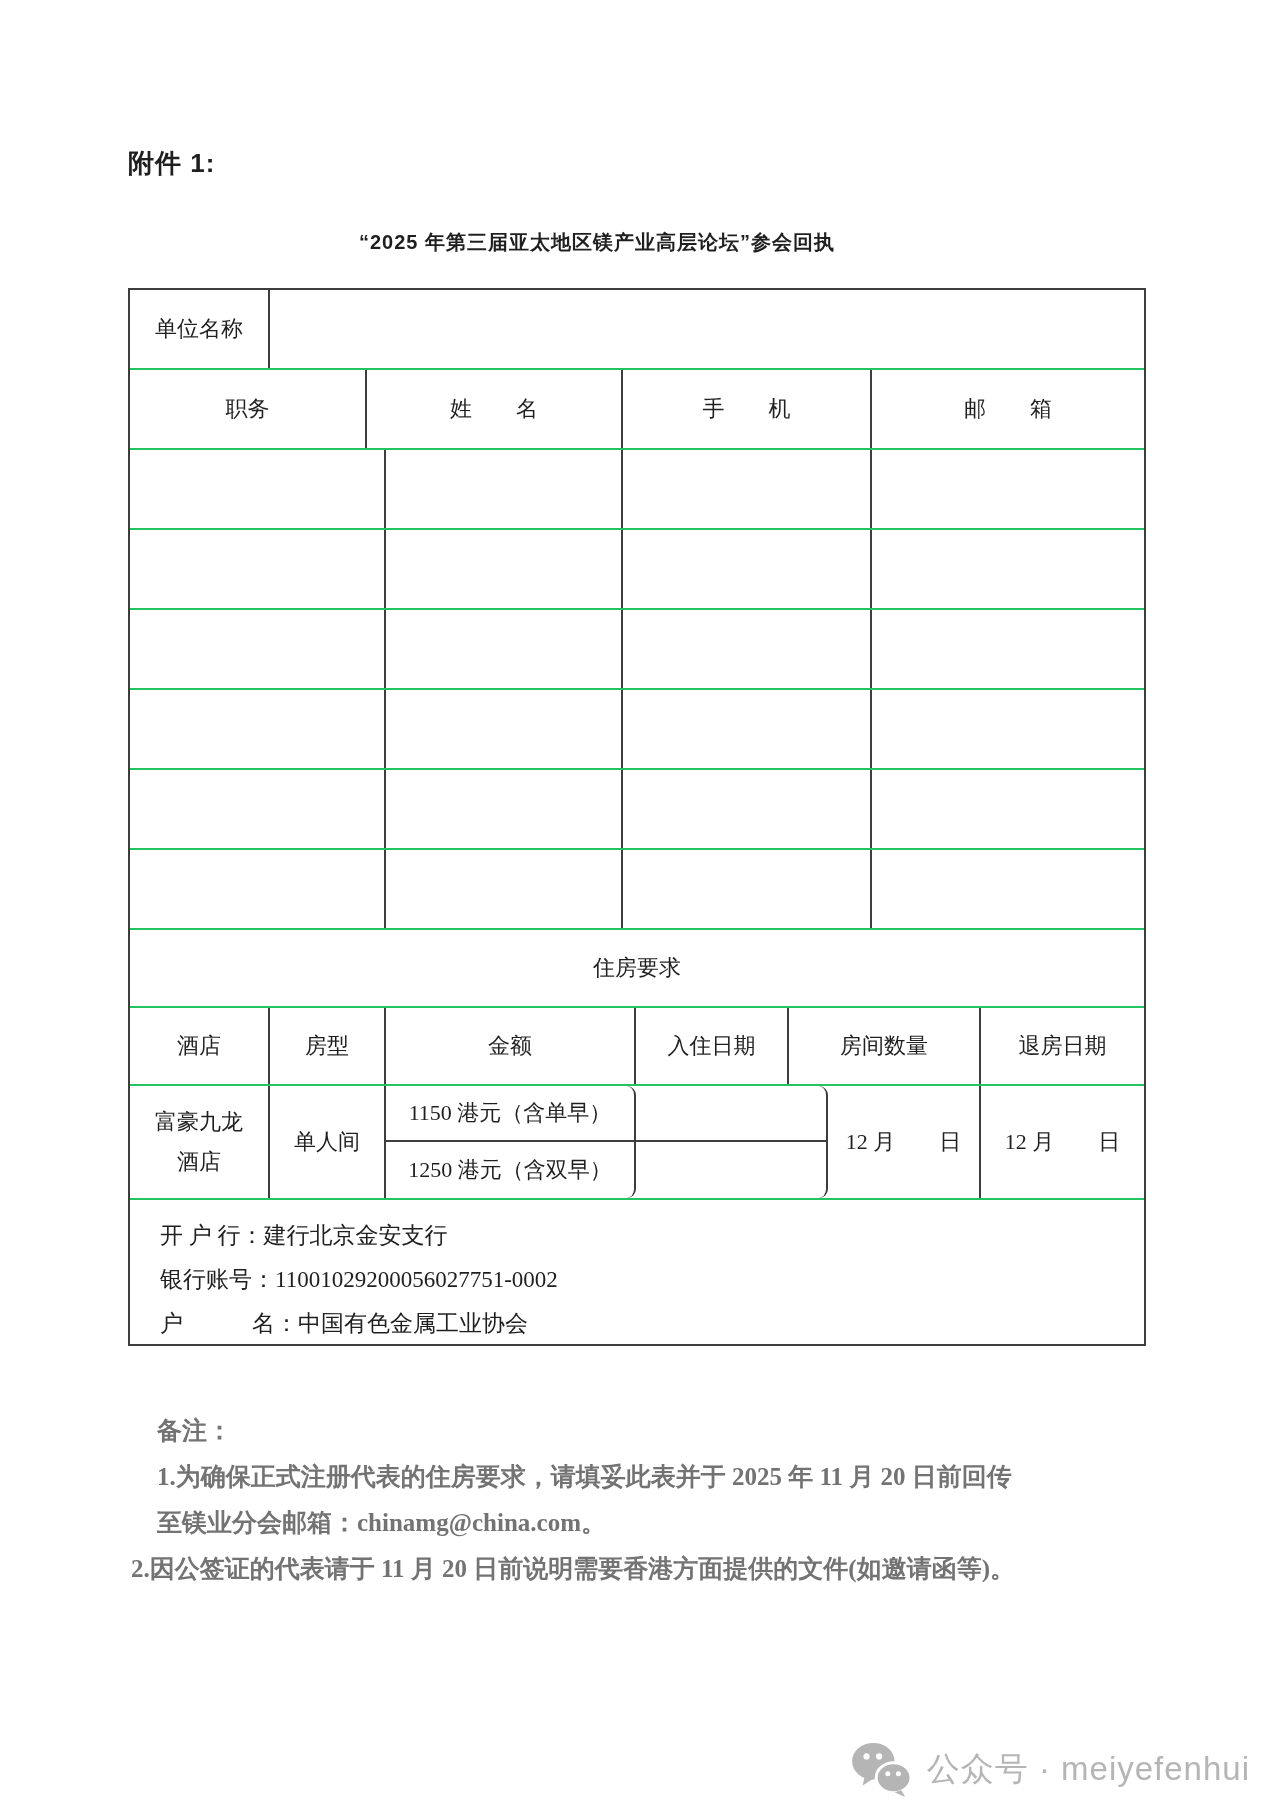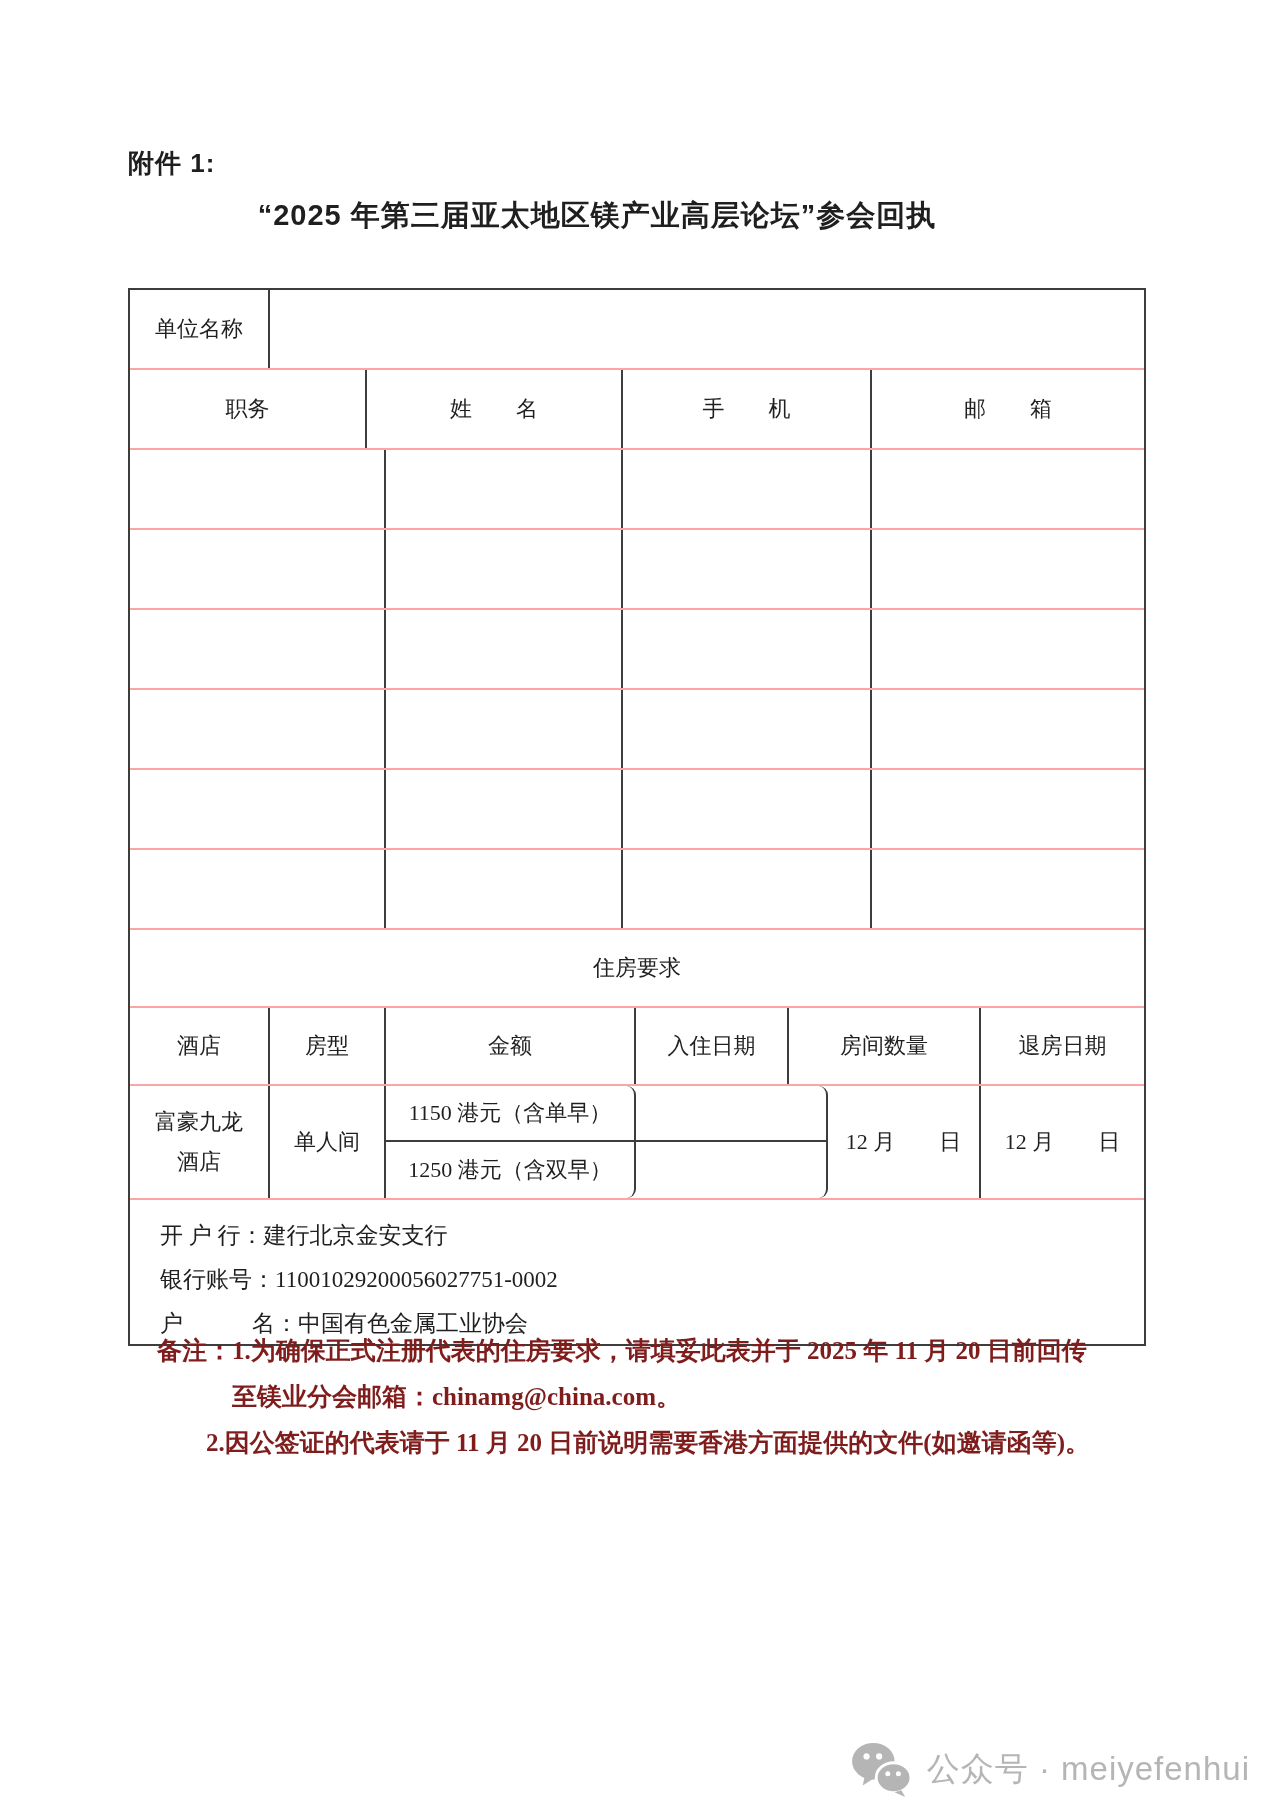--- a/index.html
+++ b/index.html
@@ -9,31 +9,31 @@
     color:#1f1f1f;
     -webkit-font-smoothing:antialiased;
   }
   .heiti{font-family:"Liberation Sans","DejaVu Sans",sans-serif;font-weight:bold;}
 
   #attachment-label{
     position:absolute;left:128px;top:146px;
     font-size:26px;letter-spacing:1px;
   }
   #doc-title{
-    position:absolute;left:0;right:86px;top:196px;
-    text-align:center;font-size:29px;letter-spacing:1px;
+    position:absolute;left:0;right:86px;top:229px;
+    text-align:center;font-size:20px;letter-spacing:1px;
   }
 
   
   #form-table{
     position:absolute;left:128px;top:288px;width:1018px;
     border:2px solid #3d3d3d;box-sizing:border-box;
     font-size:22px;
   }
-  .trow{display:flex;border-bottom:2px solid #fca5a5;box-sizing:border-box;}
+  .trow{display:flex;border-bottom:2px solid #22c55e;box-sizing:border-box;}
   .trow:last-child{border-bottom:none;}
   .c{
     box-sizing:border-box;border-right:2px solid #3d3d3d;
     display:flex;align-items:center;justify-content:center;
     text-align:center;
   }
   .c:last-child{border-right:none;}
 
   .h-unit{height:80px;}
   .h-head{height:80px;}
@@ -61,24 +61,24 @@
   .hotel-name{line-height:40px;}
 
   
   .bank-cell{
     display:block;text-align:left;padding:14px 0 0 30px;font-size:23px;
   }
   .bank-line{height:44px;line-height:44px;white-space:pre;}
 
   
   #notes{
-    position:absolute;left:157px;top:1328px;width:1010px;
+    position:absolute;left:157px;top:1408px;width:1010px;
     font-size:25px;font-weight:bold;line-height:46px;
     font-family:"Liberation Serif","DejaVu Serif",serif;
-    color:#7f1d1d;display:flex;
+    color:#737373;display:flex;flex-direction:column;
   }
   #notes .prefix{white-space:pre;}
   #notes .note-line{white-space:pre;}
   #notes .note-line.outdent{margin-left:-26px;}
 
   
   #footer{
     position:absolute;top:1738px;right:30px;height:62px;
     display:flex;align-items:center;gap:14px;
     color:#b5b5b5;

